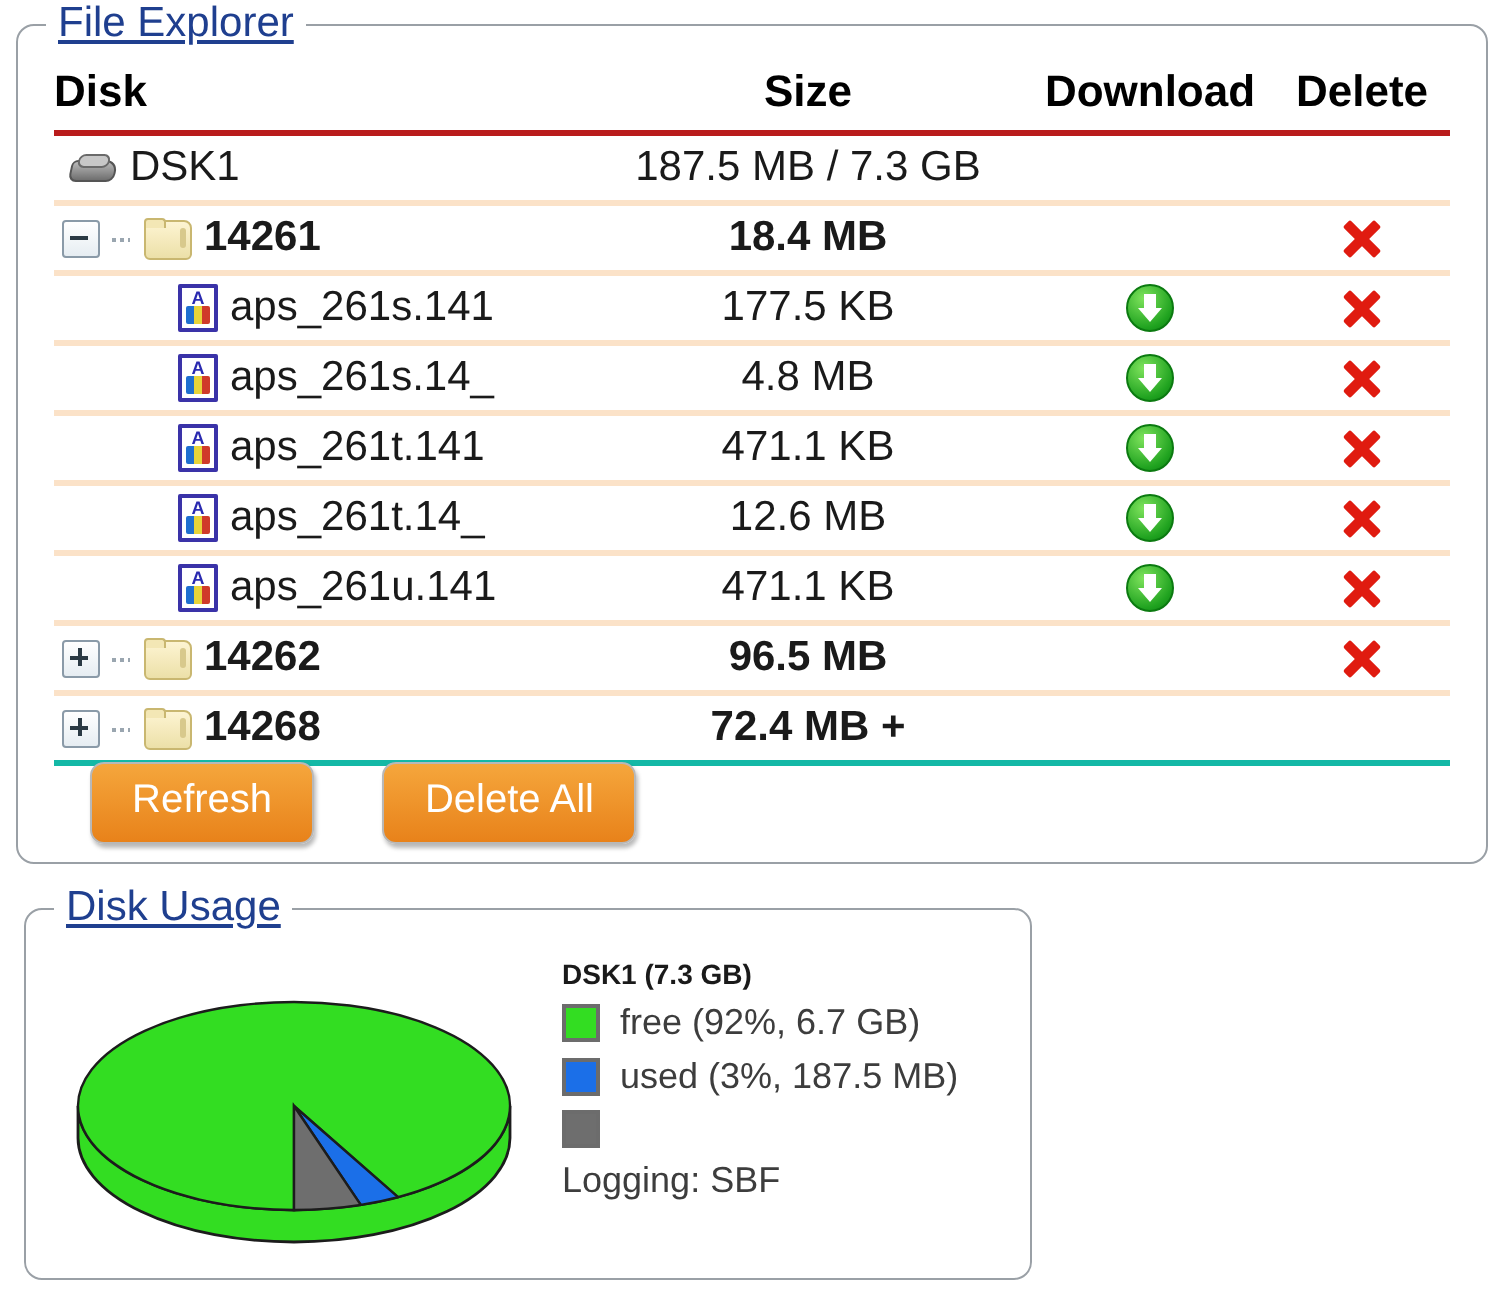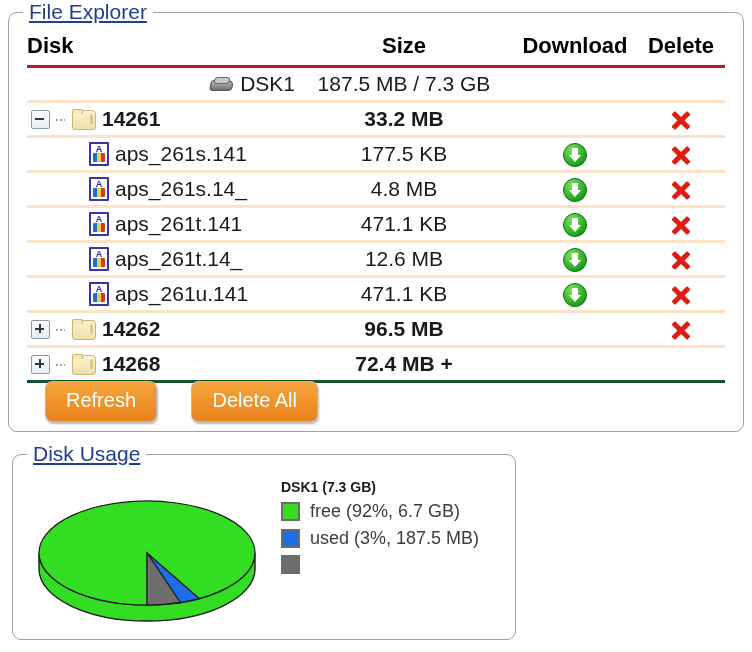--- a/index.html
+++ b/index.html
@@ -76,36 +76,36 @@
   .fe-table td {
     font-size: 21px;
     color: #1a1a1a;
     height: 32px;
     padding: 0;
     border-bottom: 3px solid #fbe2c8;
     vertical-align: middle;
     white-space: nowrap;
     overflow: hidden;
   }
-  .fe-table tr:last-child td { border-bottom: 3px solid #14532d; }
+  .fe-table tr:last-child td { border-bottom: 3px solid #14b8a6; }
 
   td.size { text-align: center; }
   td.center { text-align: center; }
   .bold { font-weight: bold; }
 
   
   .name-cell {
     display: flex;
     align-items: center;
     gap: 6px;
     height: 32px;
   }
   .indent-1 { padding-left: 4px; }
   .indent-2 { padding-left: 62px; }
-  .indent-0 { padding-left: 6px; justify-content: flex-end; }
+  .indent-0 { padding-left: 6px; }
 
   
   .twisty {
     width: 17px;
     height: 17px;
     flex: 0 0 17px;
     border: 1px solid #8a9aa8;
     background: linear-gradient(#ffffff, #e6edf2);
     border-radius: 2px;
     position: relative;
@@ -380,21 +380,21 @@
               <span class="twisty"></span>
               <span class="dots"></span>
               <span class="folder-icon">
                 <span class="back"></span>
                 <span class="tab"></span>
                 <span class="spine"></span>
               </span>
               <span class="bold">14261</span>
             </div>
           </td>
-          <td class="size bold">33.2 MB</td>
+          <td class="size bold">18.4 MB</td>
           <td class="center"></td>
           <td class="center"><span class="x-icon"></span></td>
         </tr>
         <tr>
           <td>
             <div class="name-cell indent-2">
               <span class="file-icon">
                 <span class="a">A</span>
                 <span class="pie"></span>
               </span>
@@ -527,14 +527,15 @@
           <span class="legend-label">free (92%, 6.7 GB)</span>
         </div>
         <div class="legend-row">
           <span class="swatch" style="background: rgb(27, 111, 232);"></span>
           <span class="legend-label">used (3%, 187.5 MB)</span>
         </div>
         <div class="legend-row">
           <span class="swatch" style="background: rgb(110, 110, 110);"></span>
         </div>
       </div>
+    <div class="legend-foot">Logging: SBF</div>
   </div>
 </div>
 
 </body></html>

